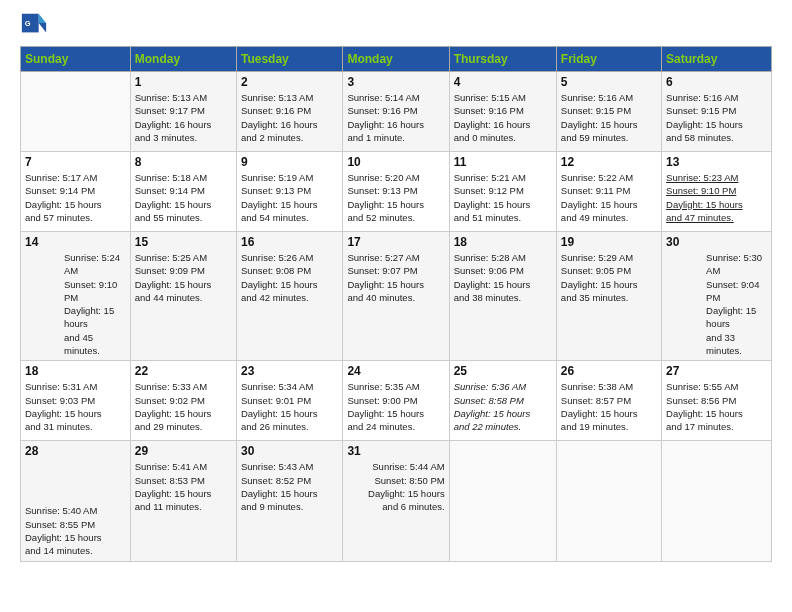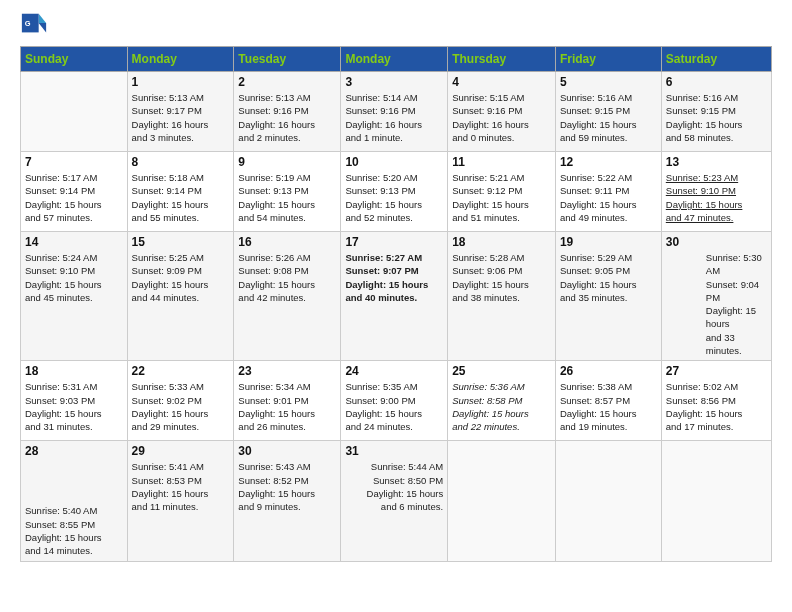--- a/index.html
+++ b/index.html
@@ -214,42 +214,42 @@
             <span class="day-num">13</span>
             <div class="day-info" style="white-space: pre-line; text-decoration: underline;">Sunrise: 5:23 AM
 Sunset: 9:10 PM
 Daylight: 15 hours
 and 47 minutes.</div>
           </td>
         </tr>
         <tr>
           <td>
             <span class="day-num">14</span>
-            <div class="day-info" style="white-space: pre-line;">Sunrise: 5:24 AM
+            <div class="day-info" style="white-space: pre-line; margin-left: 39px;">Sunrise: 5:24 AM
 Sunset: 9:10 PM
 Daylight: 15 hours
 and 45 minutes.</div>
           </td>
           <td>
             <span class="day-num">15</span>
             <div class="day-info" style="white-space: pre-line;">Sunrise: 5:25 AM
 Sunset: 9:09 PM
 Daylight: 15 hours
 and 44 minutes.</div>
           </td>
           <td>
             <span class="day-num">16</span>
             <div class="day-info" style="white-space: pre-line;">Sunrise: 5:26 AM
 Sunset: 9:08 PM
 Daylight: 15 hours
 and 42 minutes.</div>
           </td>
           <td>
             <span class="day-num">17</span>
-            <div class="day-info" style="white-space: pre-line; font-weight: bold;">Sunrise: 5:27 AM
+            <div class="day-info" style="white-space: pre-line;">Sunrise: 5:27 AM
 Sunset: 9:07 PM
 Daylight: 15 hours
 and 40 minutes.</div>
           </td>
           <td>
             <span class="day-num">18</span>
             <div class="day-info" style="white-space: pre-line;">Sunrise: 5:28 AM
 Sunset: 9:06 PM
 Daylight: 15 hours
 and 38 minutes.</div>
@@ -307,21 +307,21 @@
           </td>
           <td>
             <span class="day-num">26</span>
             <div class="day-info" style="white-space: pre-line;">Sunrise: 5:38 AM
 Sunset: 8:57 PM
 Daylight: 15 hours
 and 19 minutes.</div>
           </td>
           <td>
             <span class="day-num">27</span>
-            <div class="day-info" style="white-space: pre-line;">Sunrise: 5:02 AM
+            <div class="day-info" style="white-space: pre-line;">Sunrise: 5:55 AM
 Sunset: 8:56 PM
 Daylight: 15 hours
 and 17 minutes.</div>
           </td>
         </tr>
         <tr>
           <td>
             <span class="day-num">28</span>
             <div class="day-info" style="white-space: pre-line; margin-top: 46px;">Sunrise: 5:40 AM
 Sunset: 8:55 PM

